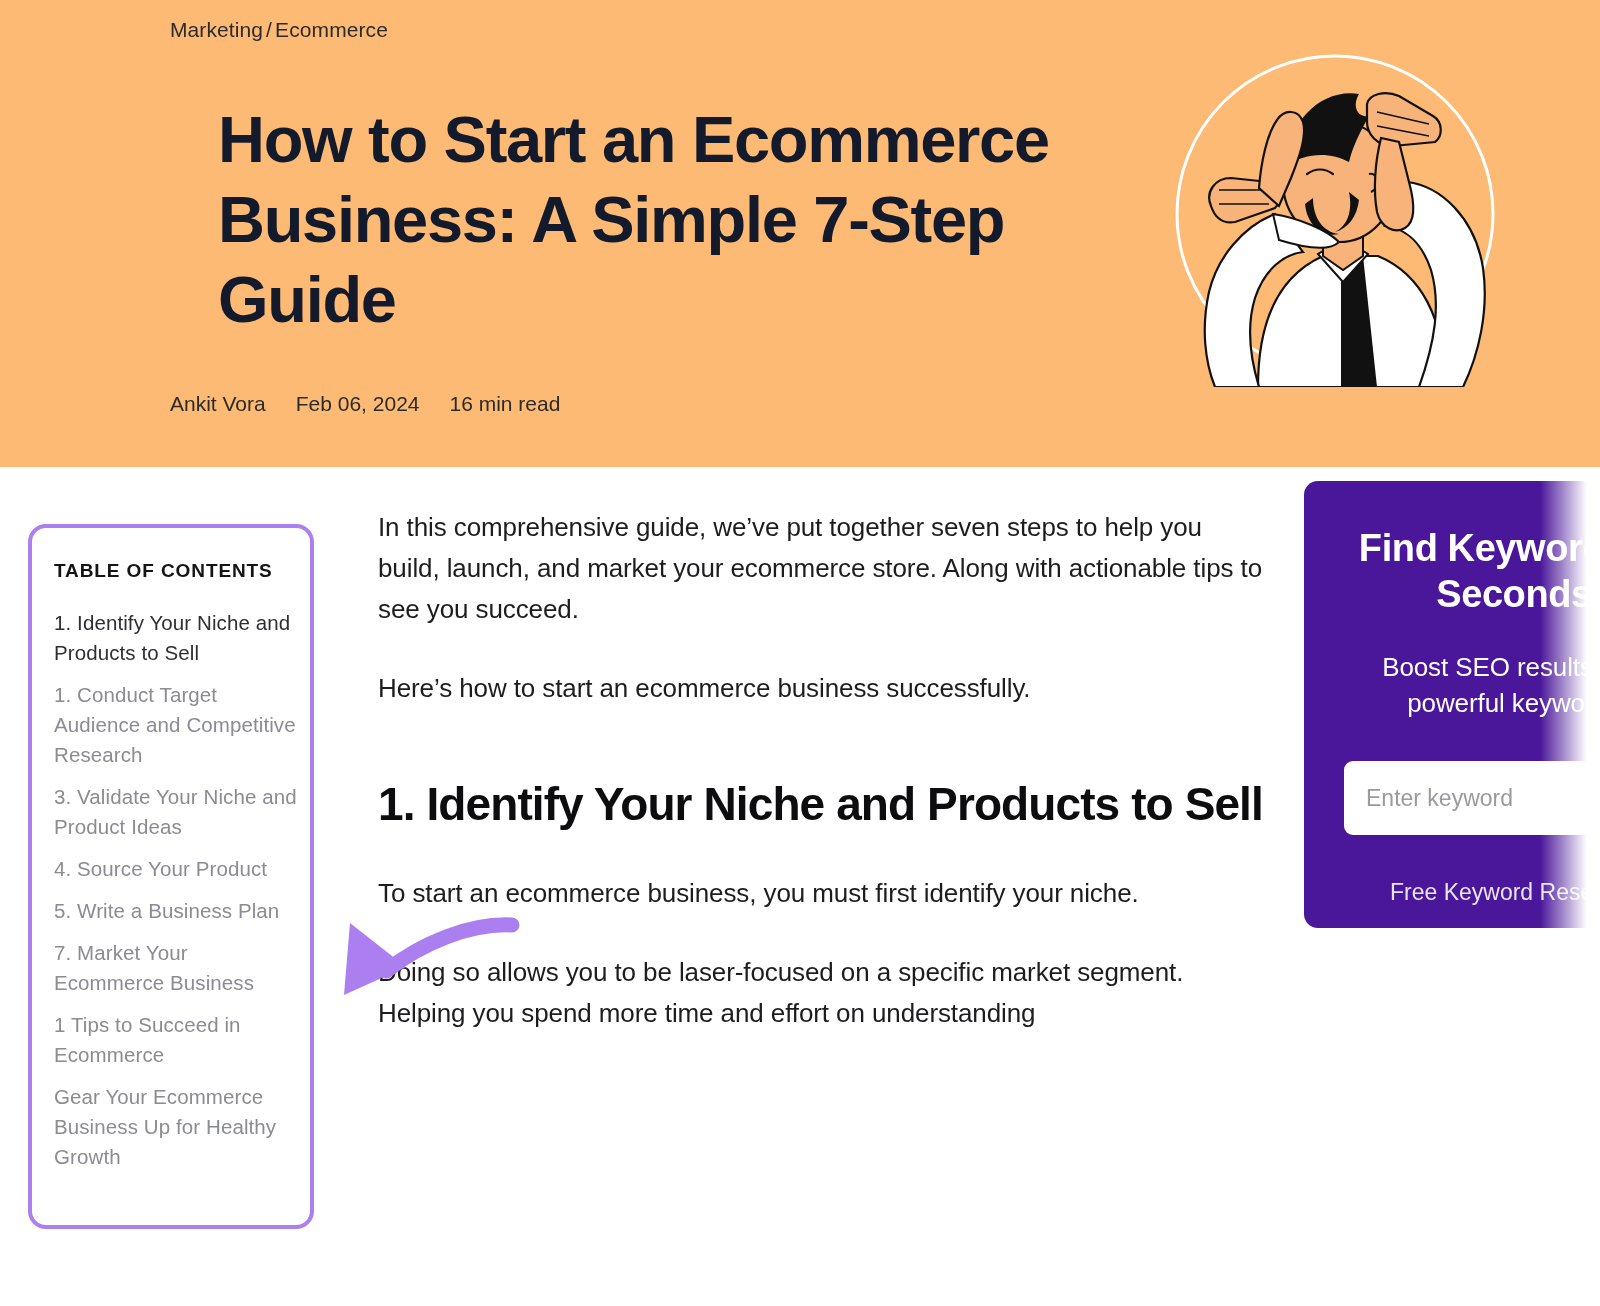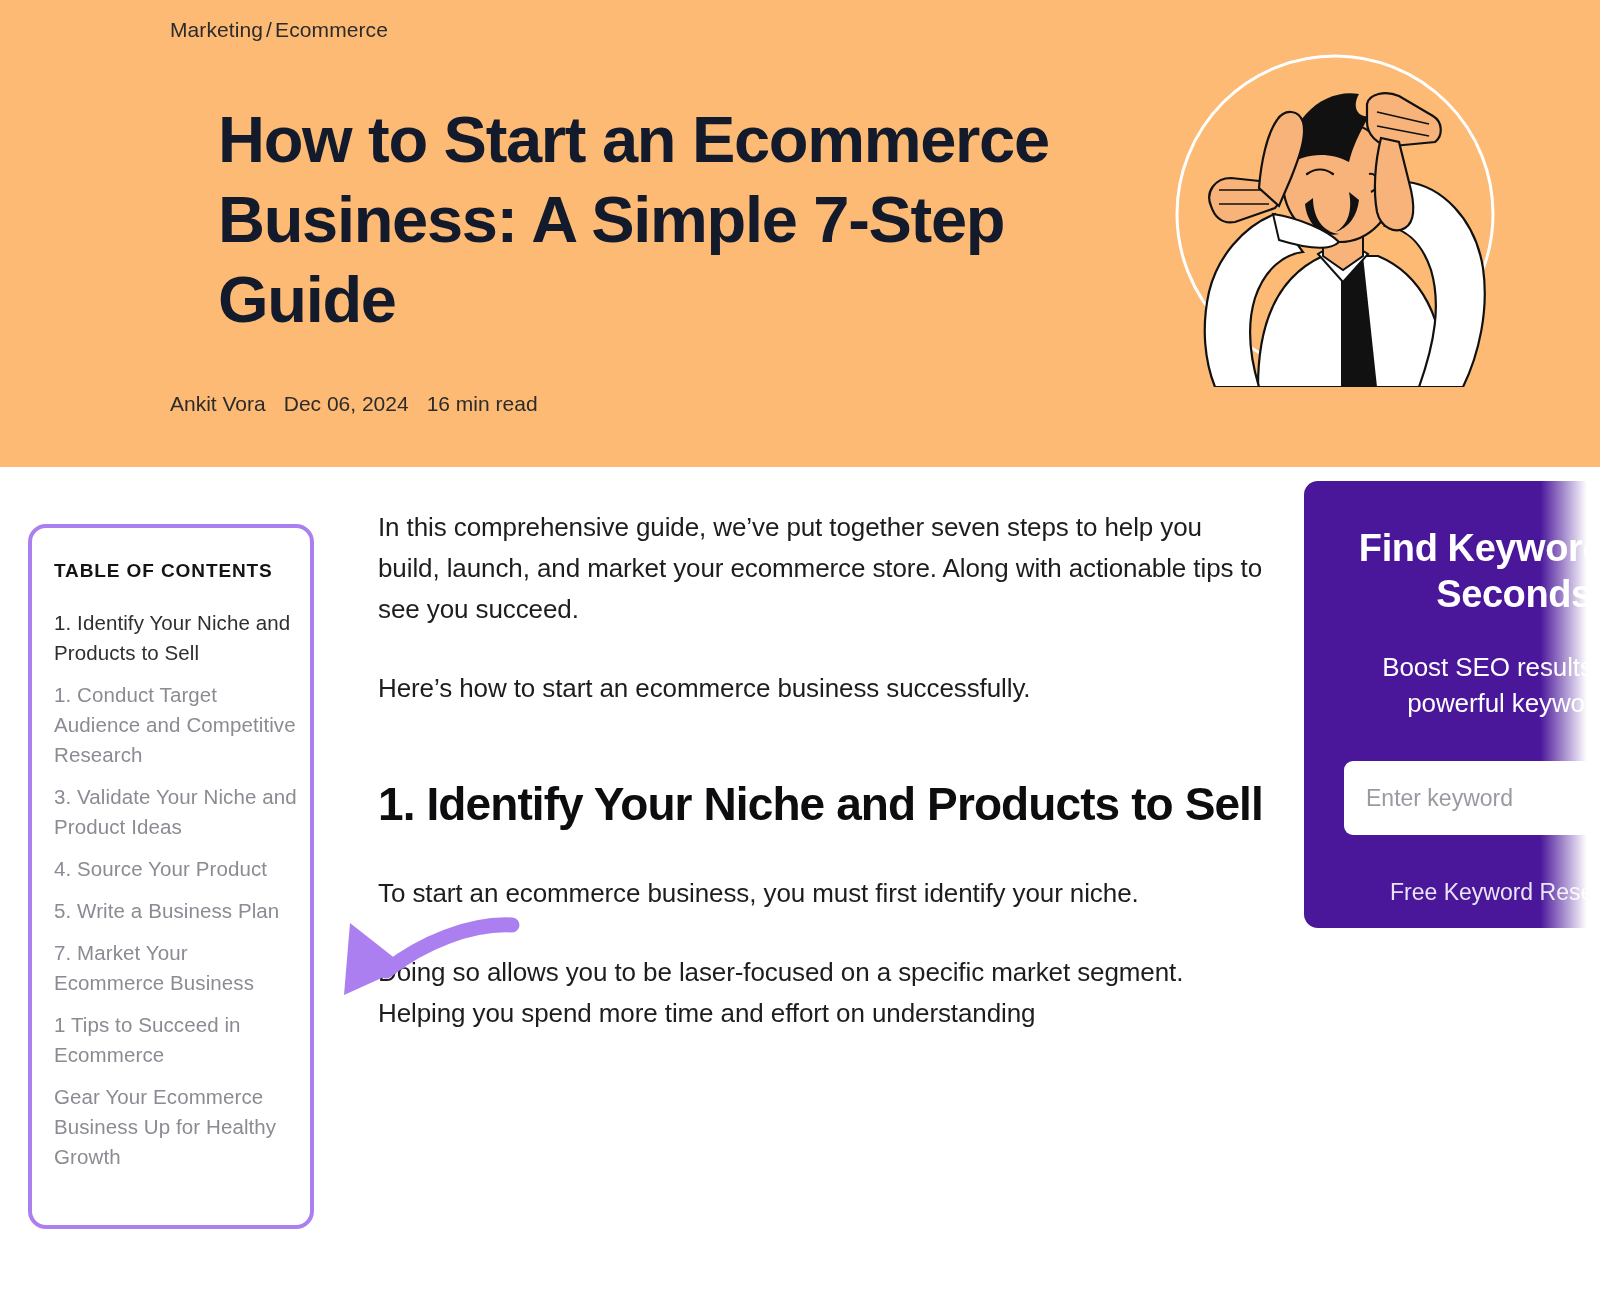--- a/index.html
+++ b/index.html
@@ -45,21 +45,21 @@
     color: #121a2b;
     margin-left: 48px;
   }
   .hero-meta {
     position: absolute;
     left: 170px;
     top: 392px;
     font-size: 21px;
     color: #2b2b2b;
     display: flex;
-    gap: 18px;
+    gap: 30px;
     white-space: nowrap;
   }
 
   
   .hero-illus {
     position: absolute;
     left: 1163px;
     top: 42px;
     width: 345px;
     height: 345px;
@@ -207,21 +207,21 @@
 <div class="hero">
 
   <div class="breadcrumb">
     <a href="#">Marketing</a><span class="sep">/</span><a href="#">Ecommerce</a>
   </div>
 
   <h1 class="hero-title">How to Start an Ecommerce Business: A Simple 7-Step Guide</h1>
 
   <div class="hero-meta">
     <span>Ankit Vora</span>
-    <span>Dec 06, 2024</span>
+    <span>Feb 06, 2024</span>
     <span>16 min read</span>
   </div>
 
   <svg class="hero-illus" viewBox="0 0 345 345">
     <circle cx="172" cy="172" r="158" fill="none" stroke="#ffffff" stroke-width="3"></circle>
 
     <path d="M95 345 C95 272 120 232 160 214 L215 214 C258 232 282 276 282 345 Z" fill="#ffffff" stroke="#111" stroke-width="2.2"></path>
 
     <path d="M178 214 L200 214 L214 345 L178 345 Z" fill="#111111"></path>
 

